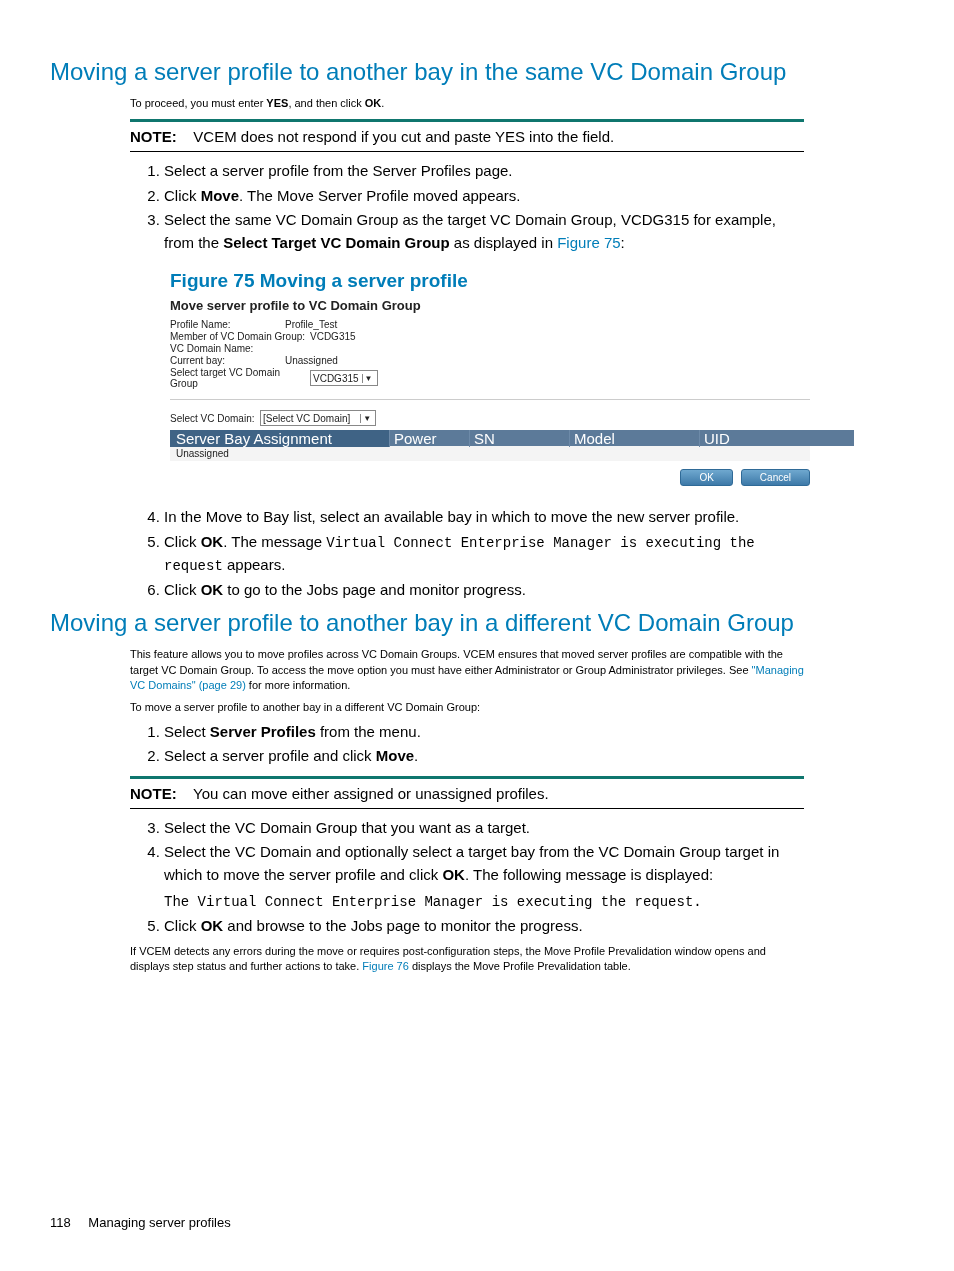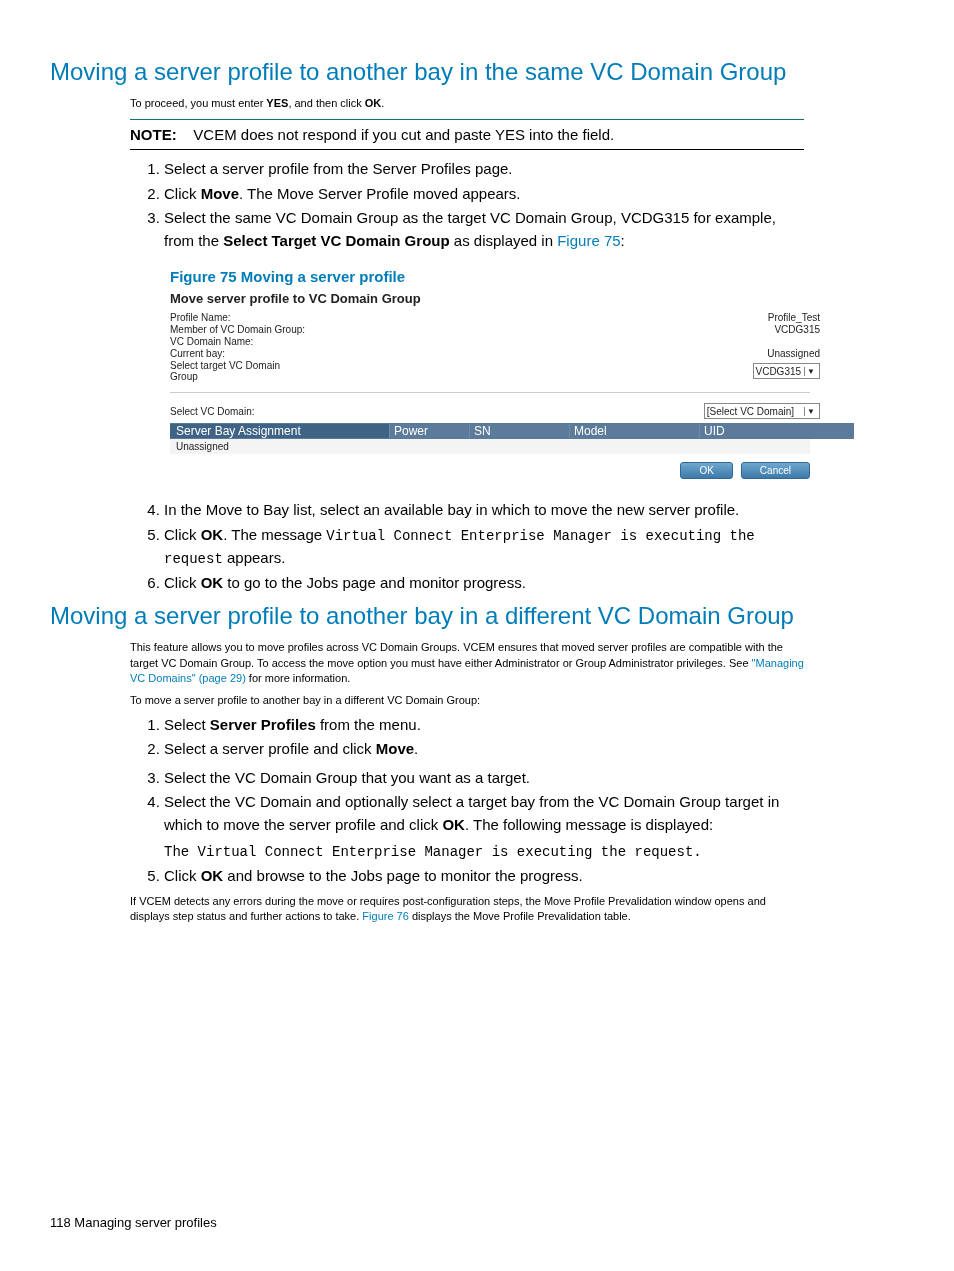--- a/index.html
+++ b/index.html
@@ -21,21 +21,21 @@
   .indent-block {
     margin-left: 80px;
   }
   p {
     font-size: 11px;
     line-height: 1.4;
     margin: 6px 0;
   }
   .bold { font-weight: bold; }
   .note-box {
-    border-top: 1px solid #0f766e;
+    border-top: 3px solid #0f766e;
     border-bottom: 1px solid #000;
     padding: 6px 0;
     margin: 8px 0;
     font-size: 15px;
   }
   .note-box .note-label {
     font-weight: bold;
   }
   ol {
     font-size: 15px;
@@ -44,49 +44,49 @@
     margin: 6px 0;
   }
   ol li { margin: 2px 0; }
   a.link {
     color: #007db8;
     text-decoration: none;
   }
   .figure-caption {
     color: #007db8;
     font-weight: bold;
-    font-size: 15px;
+    font-size: 19px;
     margin: 16px 0 6px 40px;
   }
   code, .mono {
     font-family: "Courier New", monospace;
     font-size: 14px;
   }
   .footer {
     position: absolute;
     left: 50px;
     top: 1215px;
     font-size: 13px;
   }
-  .footer .pnum { }
+  .footer .pnum { margin-right: 14px; }
 
   
   .figure75 {
     margin: 6px 0 20px 40px;
     font-family: Tahoma, Arial, sans-serif;
     font-size: 10px;
     color: #222;
     width: 650px;
   }
   .fig-heading {
     font-weight: bold;
     font-size: 13px;
     margin: 6px 0;
   }
-  .fig-row { display: flex; margin: 1px 0; align-items:center;justify-content:space-between; }
+  .fig-row { display: flex; margin: 1px 0; align-items:center; }
   .fig-label { width: 115px; }
   .fig-val {}
   .fig-select {
     border: 1px solid #888;
     background: #fff;
     padding: 0 2px;
     font-size: 10px;
     height: 14px;
     display: inline-flex;
     align-items: center;
@@ -94,21 +94,21 @@
   .fig-select .arrow {
     border-left:1px solid #888;
     margin-left:3px;
     padding:0 2px;
     font-size:8px;
   }
   .fig-table-head {
     display:flex;
     background:#5c7a99;
     color:#fff;
-    font-size:12px;
+    font-size:15px;
     height:16px;
     align-items:center;
     width:737px;
   }
   .fig-table-head div { border-right:1px solid #6d8aa8; padding:0 4px; box-sizing:border-box; }
   .col-bay { width:220px; background:#3f6385; padding-left:6px !important; }
   .col-power { width:80px; }
   .col-sn { width:100px; }
   .col-model { width:130px; }
   .col-uid { flex:1; border-right:none !important; }
@@ -235,20 +235,25 @@
 
   <ol>
     <li>
       <span>Select </span><span class="bold">Server Profiles</span><span> from the menu.</span>
     </li>
     <li>
       <span>Select a server profile and click </span><span class="bold">Move</span><span>.</span>
     </li>
   </ol>
 
+  <div class="note-box">
+    <span class="note-label">NOTE:</span>
+    &nbsp;&nbsp;
+    <span>You can move either assigned or unassigned profiles.</span>
+  </div>
 
   <ol start="3">
     <li>Select the VC Domain Group that you want as a target.</li>
     <li>
       <span>Select the VC Domain and optionally select a target bay from the VC Domain Group target in which to move the server profile and click </span><span class="bold">OK</span><span>. The following message is displayed:</span>
       <div class="mono" style="margin-top:6px">The Virtual Connect Enterprise Manager is executing the request.</div>
     </li>
     <li>
       <span>Click </span><span class="bold">OK</span><span> and browse to the Jobs page to monitor the progress.</span>
     </li>

